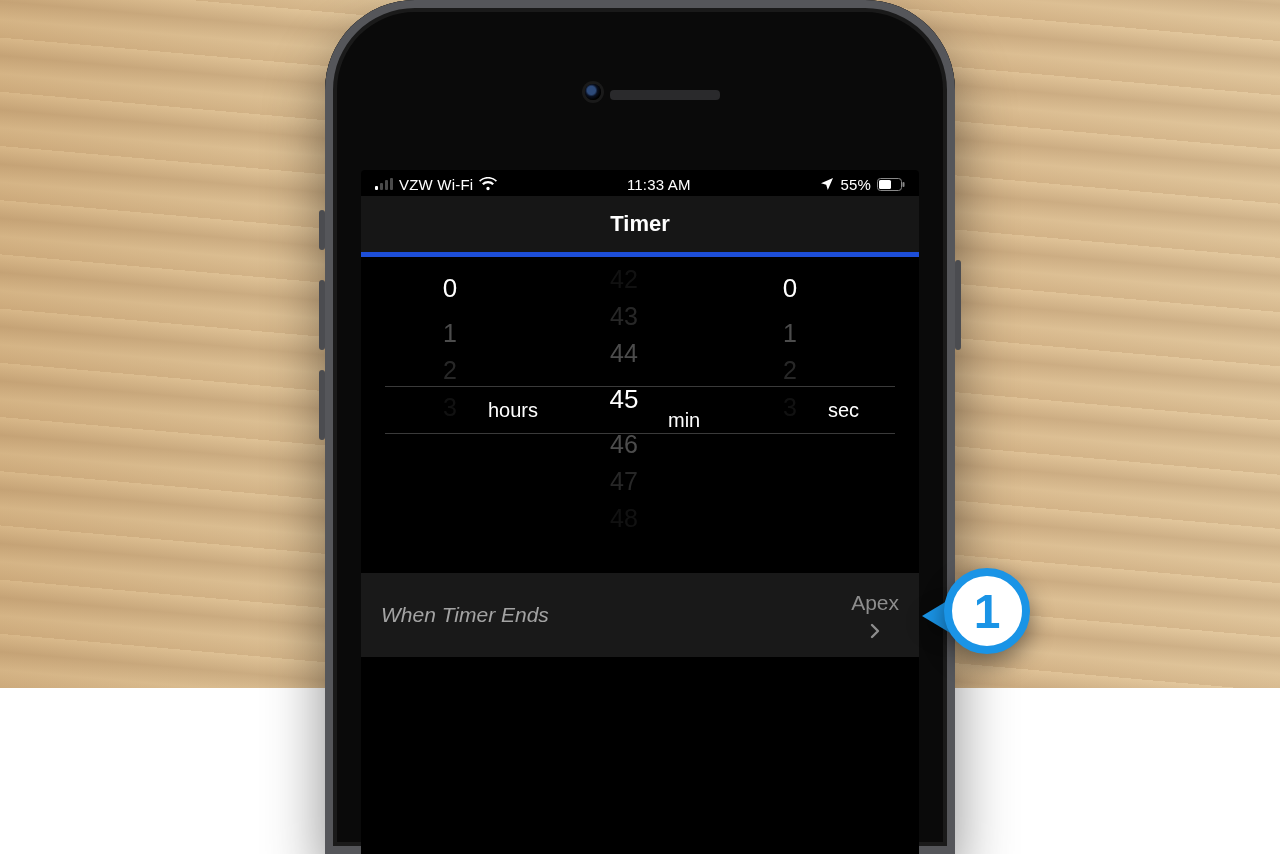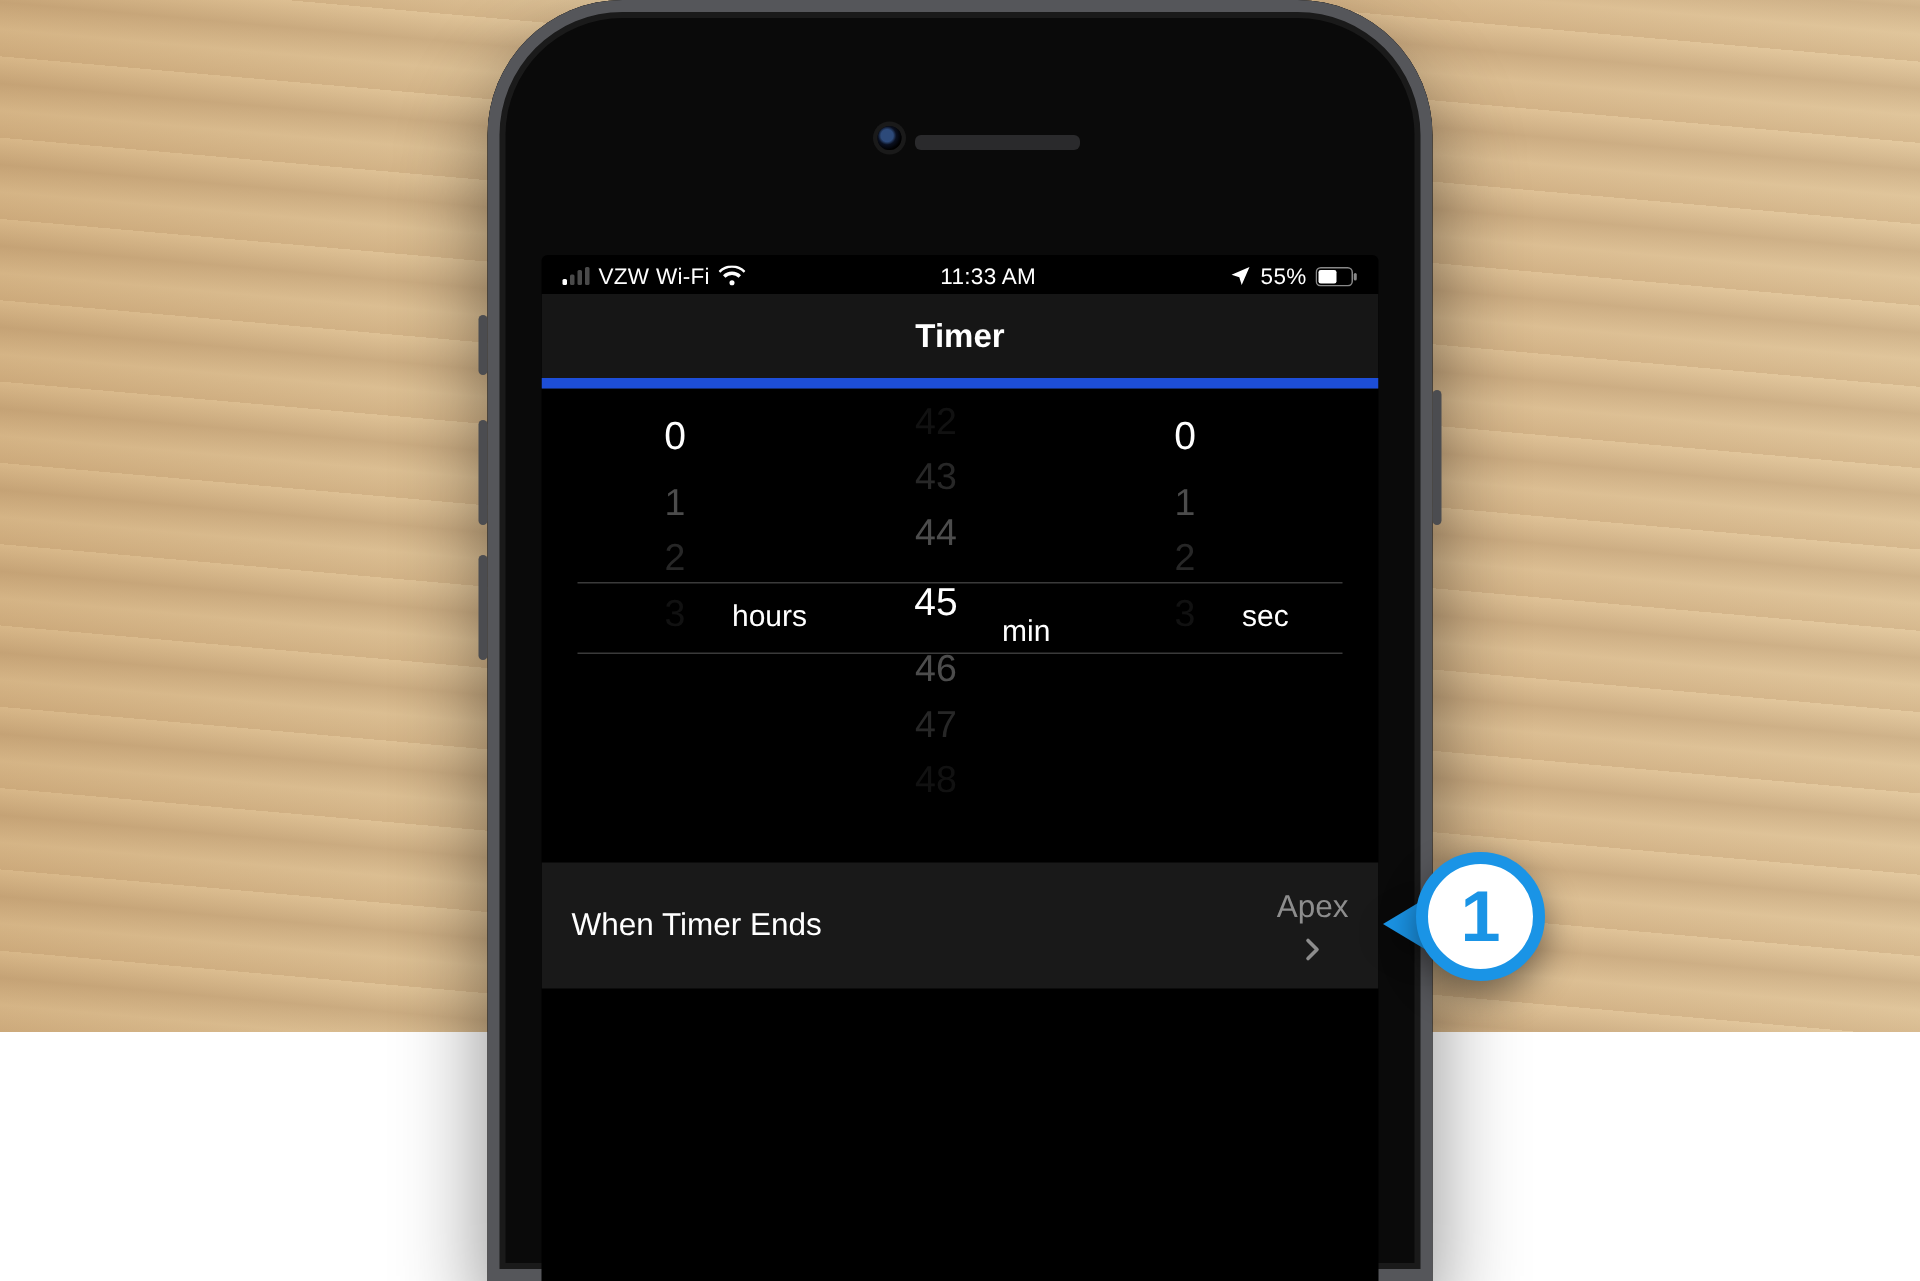--- a/index.html
+++ b/index.html
@@ -55,21 +55,21 @@
   .bars span:nth-child(2){height:7px;}
   .bars span:nth-child(3){height:10px;}
   .bars span:nth-child(4){height:12px;}
   .wifi-icon{width:18px;height:14px;position:relative;}
   .wifi-icon svg{display:block;}
   .loc-icon svg,.batt svg{display:block;}
   .batt{display:flex;align-items:center;gap:2px;}
 
   
   .navhdr{height:56px;display:flex;align-items:center;justify-content:center;
-    background:#161616;border-bottom:7px solid #1d4ed8;}
+    background:#161616;border-bottom:5px solid #1d4ed8;}
   .navhdr span{font-size:22px;font-weight:600;}
 
   
   .picker{position:relative;height:290px;margin:8px 24px 0;}
   .picklines{position:absolute;left:0;right:0;top:50%;transform:translateY(-50%);
     height:46px;border-top:1px solid #3a3a3a;border-bottom:1px solid #3a3a3a;pointer-events:none;}
   .cols{display:flex;height:100%;}
   .col{flex:1;display:flex;flex-direction:column;align-items:center;justify-content:flex-start;position:relative;}
   .reel{display:flex;flex-direction:column;align-items:center;gap:8px;font-size:25px;color:#8b8b8b;
     font-variant-numeric:tabular-nums;}
@@ -81,21 +81,21 @@
   .col-hours .unit{left:calc(50% + 18px);}
   .col-min   .unit{left:calc(50% + 28px);margin-top:10px;}
   .col-sec   .unit{left:calc(50% + 18px);}
   .col-hours .reel,.col-sec .reel{padding-right:40px;}
   .col-min .reel{padding-right:32px;}
   .col-hours .reel .sel{padding-right:0;}
 
   
   .row{margin-top:18px;background:#191919;display:flex;align-items:center;justify-content:space-between;
     padding:18px 20px;font-size:21px;}
-  .row .label{color:#ffffff;}
+  .row .label{color:#a3a3a3;font-style:italic;}
   .row .value{display:flex;align-items:center;gap:8px;color:#8d8d8d;flex-direction:column;}
   .chev svg{display:block;}
 
   
   .btnrow{position:absolute;left:0;right:0;bottom:0;display:flex;justify-content:space-between;
     padding:0 32px 0;}
   .circle-btn{width:115px;height:115px;border-radius:50%;display:flex;align-items:center;justify-content:center;
     font-size:22px;position:relative;box-sizing:border-box;}
   .circle-btn::before{content:"";position:absolute;inset:4px;border-radius:50%;border:2px solid rgba(0,0,0,.9);}
   .cancel{background:#151515;color:#8a8a8a;}

